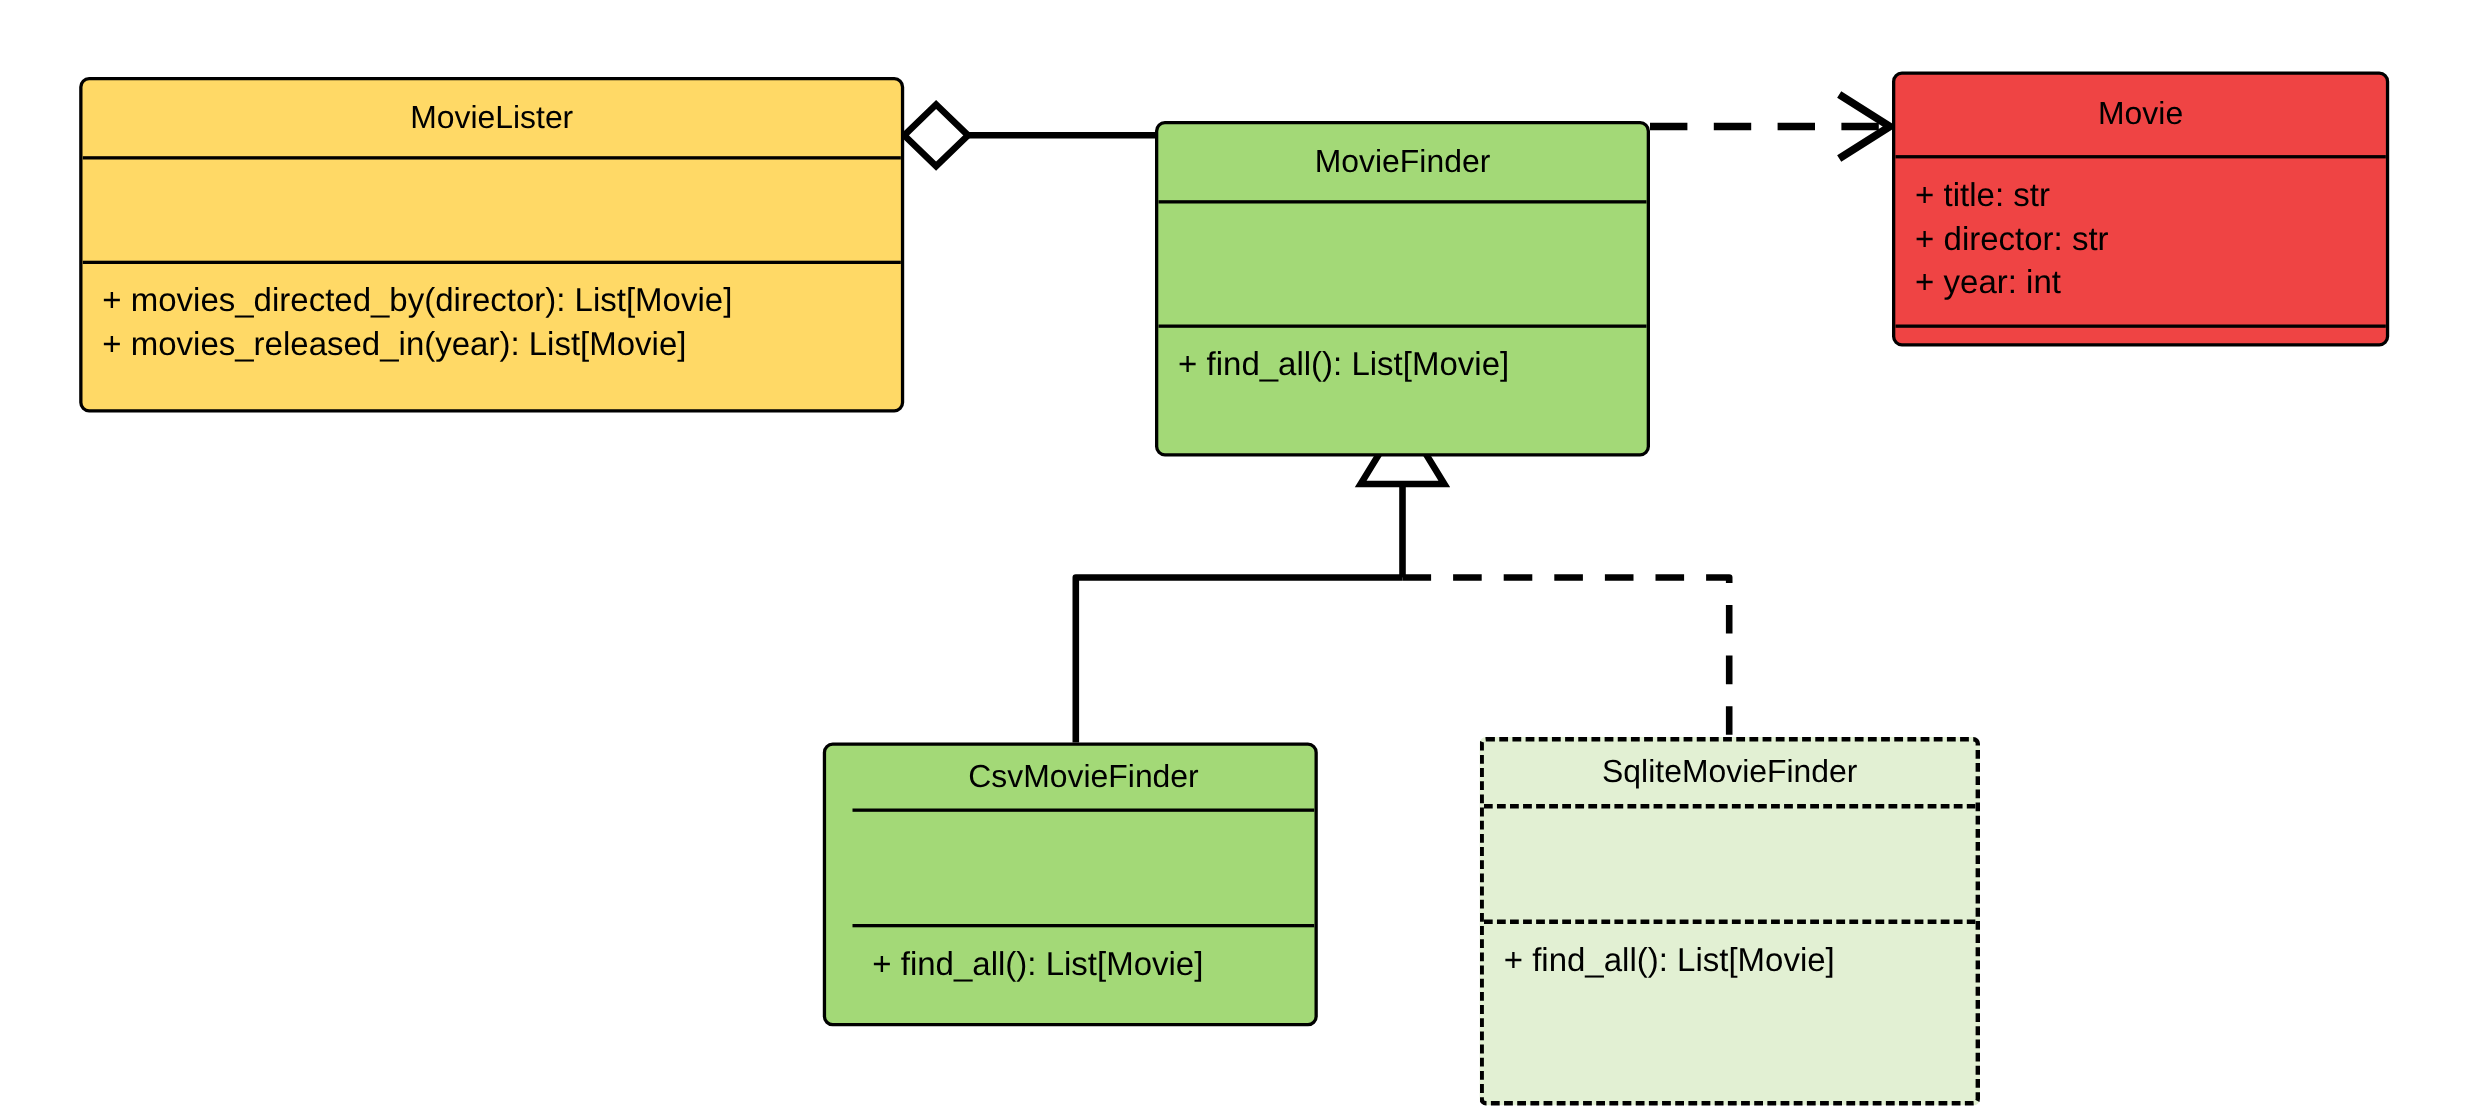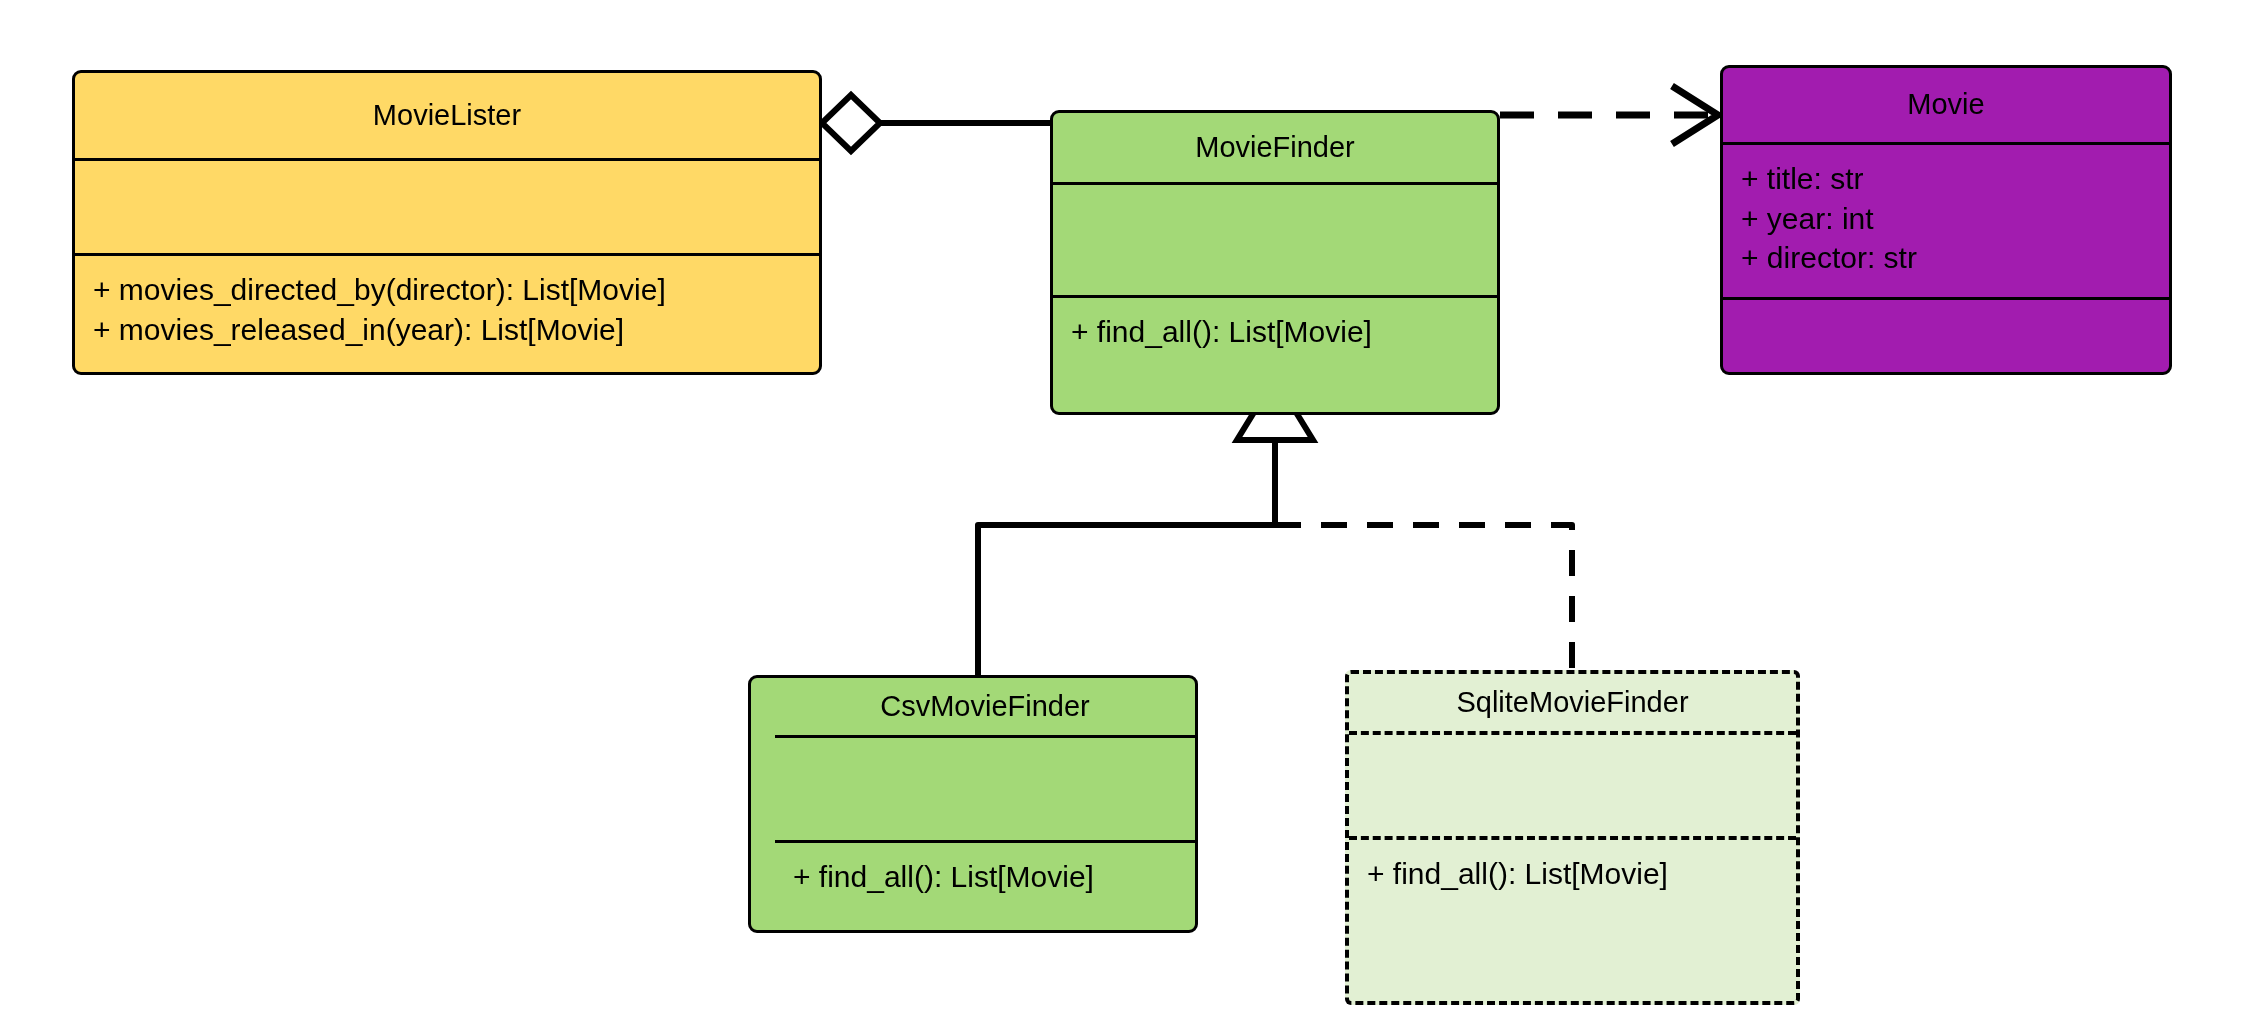--- a/index.html
+++ b/index.html
@@ -103,48 +103,48 @@
       <path d="M 1275 525 L 978 525 L 978 675" fill="none" stroke="#000000" stroke-width="6" stroke-linejoin="round"></path>
     </g>
 
     <g>
       <path d="M 1275 525 L 1572 525 L 1572 670" fill="none" stroke="#000000" stroke-width="6" stroke-dasharray="26 20" stroke-linejoin="round"></path>
     </g>
 
   </svg>
 
   <div class="uml-class" style="left:72px; top:70px; width:750px; height:305px; background:#FFD966;">
-    <div class="compartment name-c" style="height:88px;">
+    <div class="compartment name-c" style="height:72px;">
       <span class="class-name">MovieLister</span>
     </div>
     <div class="compartment attr-c empty-c" style="height:95px;"></div>
     <div class="compartment meth-c" style="flex:1 1 auto;">
       <div class="member">+ movies_directed_by(director): List[Movie]</div>
       <div class="member">+ movies_released_in(year): List[Movie]</div>
     </div>
   </div>
 
   <div class="uml-class" style="left:1050px; top:70px; width:450px; height:305px; background:#A3D977;margin-top:40px;">
     <div class="compartment name-c" style="height:72px;">
       <span class="class-name">MovieFinder</span>
     </div>
     <div class="compartment attr-c empty-c" style="height:113px;"></div>
     <div class="compartment meth-c" style="flex:1 1 auto;">
       <div class="member">+ find_all(): List[Movie]</div>
     </div>
   </div>
 
-  <div class="uml-class" style="left:1720px; top:65px; width:452px; height:310px; background:#a21caf;">
+  <div class="uml-class" style="left:1720px; top:65px; width:452px; height:250px; background:#ef4444;">
     <div class="compartment name-c" style="height:77px;">
       <span class="class-name">Movie</span>
     </div>
     <div class="compartment attr-c" style="height:155px;">
       <div class="member">+ title: str</div>
+      <div class="member">+ director: str</div>
       <div class="member">+ year: int</div>
-      <div class="member">+ director: str</div>
     </div>
     <div class="compartment meth-c empty-c" style="flex:1 1 auto;"></div>
   </div>
 
   <div class="uml-class" style="left:748px; top:675px; width:450px; height:258px; background:#A3D977;padding-left:24px;">
     <div class="compartment name-c" style="height:60px;">
       <span class="class-name">CsvMovieFinder</span>
     </div>
     <div class="compartment attr-c empty-c" style="height:105px;"></div>
     <div class="compartment meth-c" style="flex:1 1 auto;">

